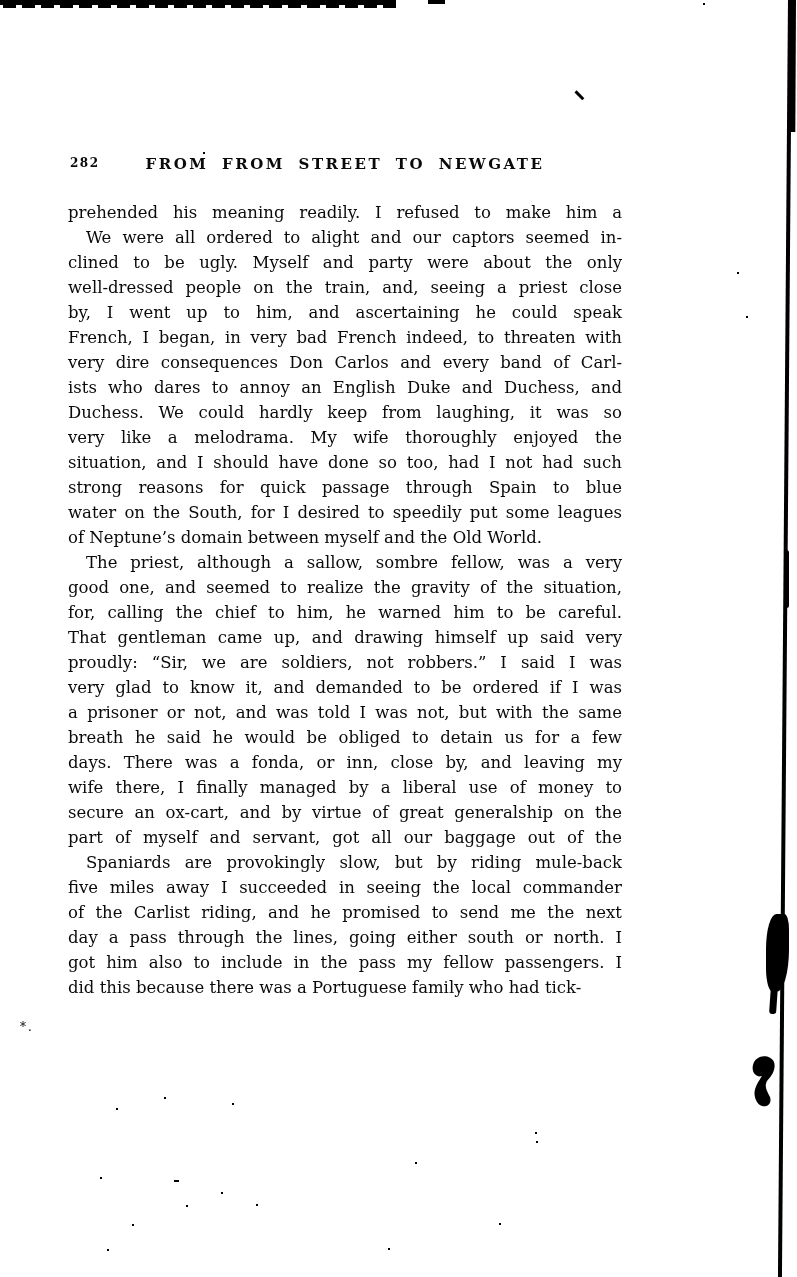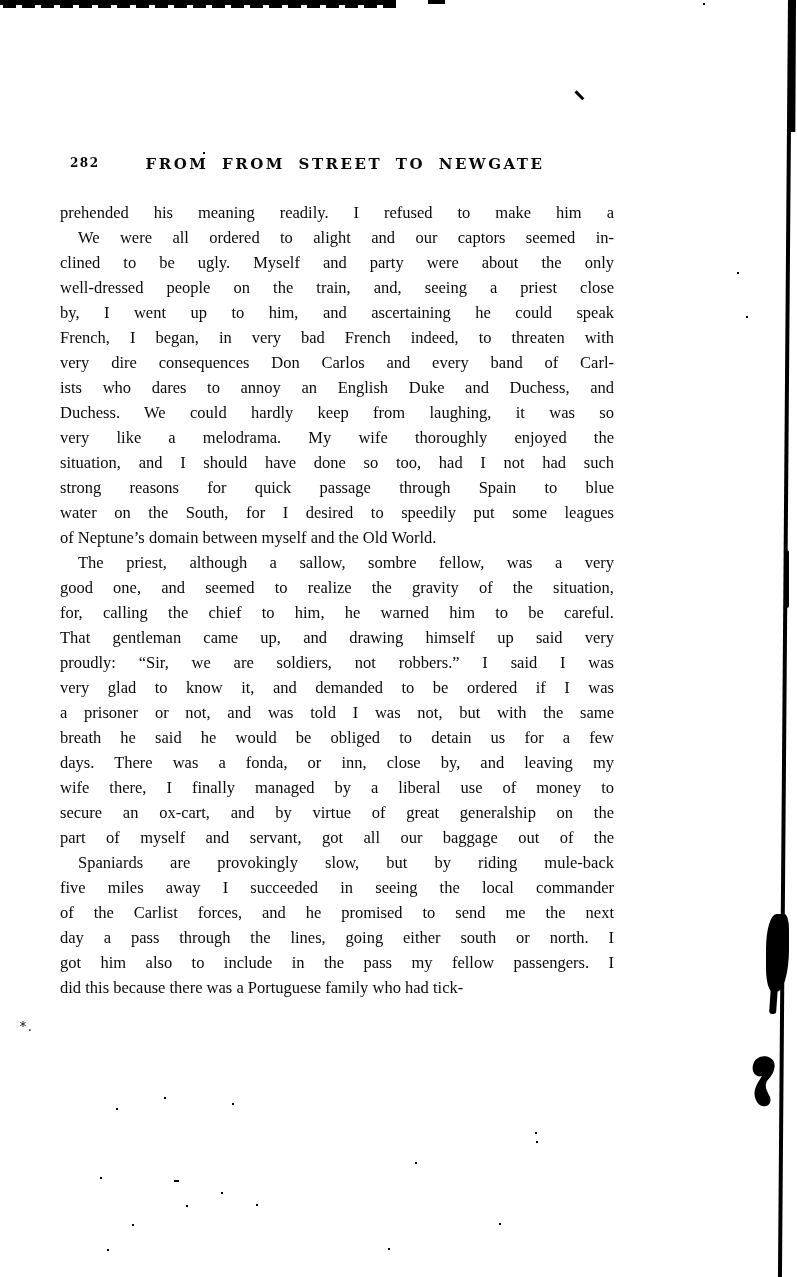--- a/index.html
+++ b/index.html
@@ -7,21 +7,21 @@
     position:relative;width:797px;height:1277px;background:#ffffff;
     overflow:hidden;font-family:"DejaVu Serif", serif;color:#0a0a0a;
   }
 
   
   .header{position:absolute;top:155px;left:68px;width:554px;height:22px;}
   .page-num{position:absolute;left:2px;top:1px;font-size:12px;font-weight:700;letter-spacing:1.5px;}
   .running-title{position:absolute;left:0;right:0;top:0;text-align:center;font-size:15px;font-weight:700;letter-spacing:2.5px;word-spacing:6px;}
 
   
-  .body-text{position:absolute;left:60px;top:200px;width:554px;font-family:Liberation Serif, serif;}
+  .body-text{position:absolute;left:68px;top:200px;width:554px;}
   .ln{font-size:16.5px;line-height:25px;height:25px;text-align:justify;text-align-last:justify;}
   .ln.last{text-align:left;text-align-last:left;}
   .ln.indent{text-indent:18px;}
 
   
   .art{position:absolute;background:#000;}
   .top-band{left:0;top:0;width:396px;height:5px;}
   .top-band-ragged{left:3px;top:4px;width:393px;height:4px;
     background:repeating-linear-gradient(90deg,#000 0 13px,transparent 13px 19px);}
   .top-mark{left:428px;top:0;width:17px;height:4px;}
@@ -104,19 +104,19 @@
     <div class="ln">very glad to know it, and demanded to be ordered if I was</div>
     <div class="ln">a prisoner or not, and was told I was not, but with the same</div>
     <div class="ln">breath he said he would be obliged to detain us for a few</div>
     <div class="ln">days.  There was a fonda, or inn, close by, and leaving my</div>
     <div class="ln">wife there, I finally managed by a liberal use of money to</div>
     <div class="ln">secure an ox-cart, and by virtue of great generalship on the</div>
     <div class="ln">part of myself and servant, got all our baggage out of the</div>
 
     <div class="ln indent">Spaniards are provokingly slow, but by riding mule-back</div>
     <div class="ln">five miles away I succeeded in seeing the local commander</div>
-    <div class="ln">of the Carlist forces, and he promised to send me the next</div>
+    <div class="ln">of the Carlist riding, and he promised to send me the next</div>
     <div class="ln">day a pass through the lines, going either south or north.  I</div>
     <div class="ln">got him also to include in the pass my fellow passengers.  I</div>
     <div class="ln last">did this because there was a Portuguese family who had tick-</div>
   </main>
 
 </div>
 
 </body></html>

